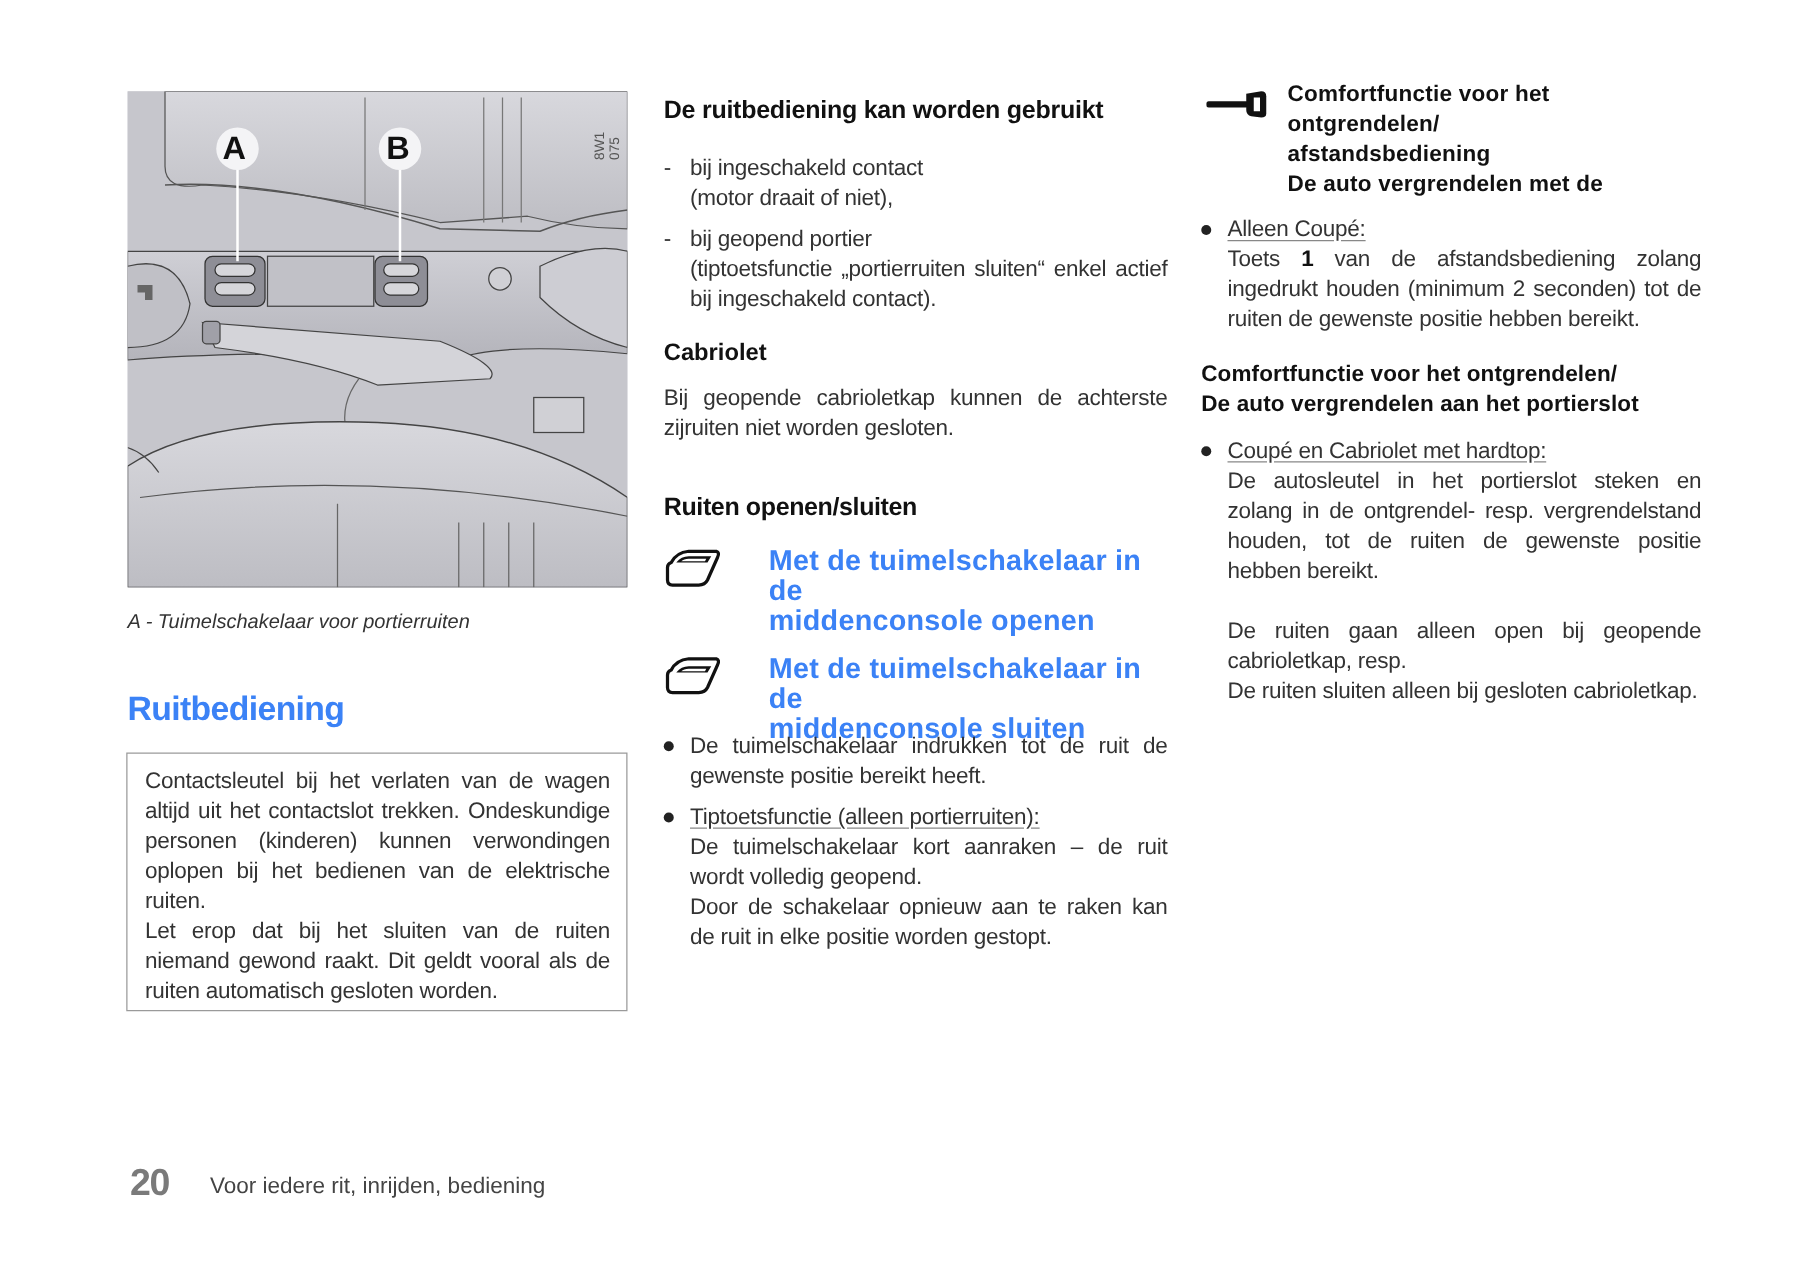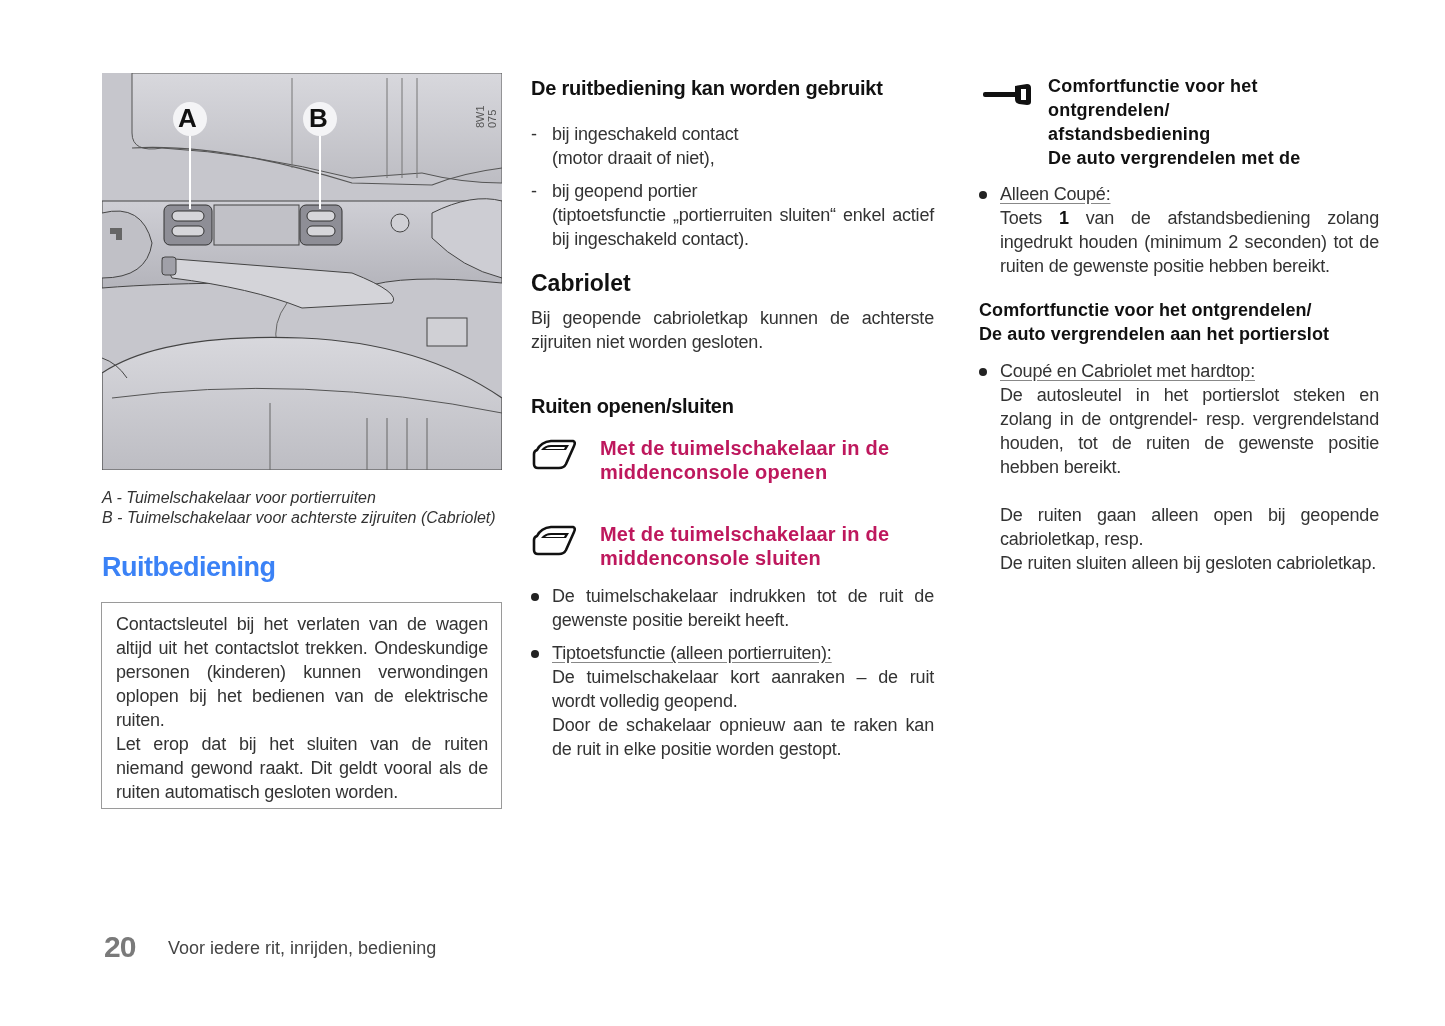--- a/index.html
+++ b/index.html
@@ -22,21 +22,21 @@
   .col2 { left:531px; width:403px; }
   .col3 { left:961px; width:400px; }
 
   .dash-item { position:relative; padding-left:21px; }
   .dash-item .dash { position:absolute; left:0; top:0; }
   .bullet-item { position:relative; padding-left:21px; }
   .bullet-item .dot { position:absolute; left:0; top:9px; width:8px; height:8px; border-radius:50%; background:#222; }
 
   .icon-row { position:relative; height:52px; }
   .icon-row .ico { position:absolute; left:0; top:2px; }
-  .icon-row .lbl { position:absolute; left:69px; top:0; font-size:20px; line-height:24px; font-weight:bold; color:#be185d; letter-spacing:0.2px; }
+  .icon-row .lbl { position:absolute; left:84px; top:0; font-size:23px; line-height:24px; font-weight:bold; color:#3b82f6; letter-spacing:0.2px; }
 
   .footer-num { left:104px; top:930px; font-size:30px; font-weight:bold; color:#7a7a7a; letter-spacing:-1px;text-align:right; }
   .footer-text { left:168px; top:938px; font-size:18px; color:#444; }
 </style>
 </head>
 <body>
 
 <div class="abs illus">
   <svg width="400" height="397" viewBox="0 0 400 397" xmlns="http://www.w3.org/2000/svg">
     <defs>
@@ -90,21 +90,20 @@
     <circle cx="88" cy="46" r="17" fill="#f4f4f6"></circle>
     <circle cx="218" cy="46" r="17" fill="#f4f4f6"></circle>
   </svg>
   <span class="abs" style="left:76px;top:30px;font-size:26px;font-weight:bold;color:#111;">A</span>
   <span class="abs" style="left:207px;top:30px;font-size:26px;font-weight:bold;color:#111;">B</span>
   <span class="abs" style="left:372px;top:18px;font-size:11px;color:#555;transform:rotate(-90deg);transform-origin:left top;top:55px;">8W1 075</span>
 </div>
 
 <div class="abs caption">
   <div>A - Tuimelschakelaar voor portierruiten</div>
-  <div>B - Tuimelschakelaar voor achterste zijruiten (Cabriolet)</div>
 </div>
 
 <div class="abs title-main">Ruitbediening</div>
 
 <div class="abs warn-box">
   <div class="body-text justify">Contactsleutel bij het verlaten van de wagen altijd uit het contactslot trekken. Ondeskundige personen (kinderen) kunnen verwondingen oplopen bij het bedienen van de elektrische ruiten.</div>
   <div class="body-text justify">Let erop dat bij het sluiten van de ruiten niemand gewond raakt. Dit geldt vooral als de ruiten automatisch gesloten worden.</div>
 </div>
 
 <div class="abs col2" style="top:76px;">
@@ -115,21 +114,21 @@
     <div>bij ingeschakeld contact</div>
     <div>(motor draait of niet),</div>
   </div>
   <div style="height:9px"></div>
   <div class="dash-item body-text">
     <span class="dash">-</span>
     <div>bij geopend portier</div>
     <div class="justify">(tiptoetsfunctie „portierruiten sluiten“ enkel actief bij ingeschakeld contact).</div>
   </div>
   <div style="height:20px"></div>
-  <div class="bold-h" style="font-size:23px;line-height:24px;">Cabriolet</div>
+  <div class="bold-h" style="font-size:19px;line-height:24px;">Cabriolet</div>
   <div style="height:11px"></div>
   <div class="body-text justify">Bij geopende cabrioletkap kunnen de achterste zijruiten niet worden gesloten.</div>
   <div style="height:40px"></div>
   <div class="bold-h" style="font-size:20px;line-height:24px;letter-spacing:-0.3px;">Ruiten openen/sluiten</div>
   <div style="height:18px"></div>
 
   <div class="icon-row">
     <svg class="ico" width="46" height="34" viewBox="0 0 46 34">
       <path d="M6 12 Q10 4 20 3 L42 3 Q45 4 43 8 L35 26 Q33 30 28 30 L7 30 Q3 30 3 26 L3 16 Q3 13 6 12 Z" fill="none" stroke="#111" stroke-width="2.6"></path>
       <path d="M10 12 Q14 7 20 7 L38 7 L35 12 Z" fill="#111"></path>
@@ -159,21 +158,21 @@
   </div>
   <div style="height:9px"></div>
   <div class="bullet-item body-text">
     <span class="dot"></span>
     <div class="u">Tiptoetsfunctie (alleen portierruiten):</div>
     <div class="justify">De tuimelschakelaar kort aanraken – de ruit wordt volledig geopend.</div>
     <div class="justify">Door de schakelaar opnieuw aan te raken kan de ruit in elke positie worden gestopt.</div>
   </div>
 </div>
 
-<div class="abs col3" style="top:74px;margin-left:18px;">
+<div class="abs col3" style="top:63px;">
   <div style="position:relative;padding-left:69px;">
     <svg style="position:absolute;left:4px;top:8px;" width="58" height="24" viewBox="0 0 58 24">
       <rect x="0" y="10" width="34" height="5" rx="2" fill="#111"></rect>
       <path d="M32 4 L44 2 Q48 2 48 6 L48 20 Q48 23 44 23 L36 22 Q32 21 32 17 Z" fill="#111"></path>
       <rect x="38" y="7" width="5" height="11" fill="#fff"></rect>
     </svg>
     <div class="bold-h" style="font-size:18px;line-height:24px;letter-spacing:0.2px;">
       <div>Comfortfunctie voor het</div>
       <div>ontgrendelen/</div>
       <div>afstandsbediening</div>

